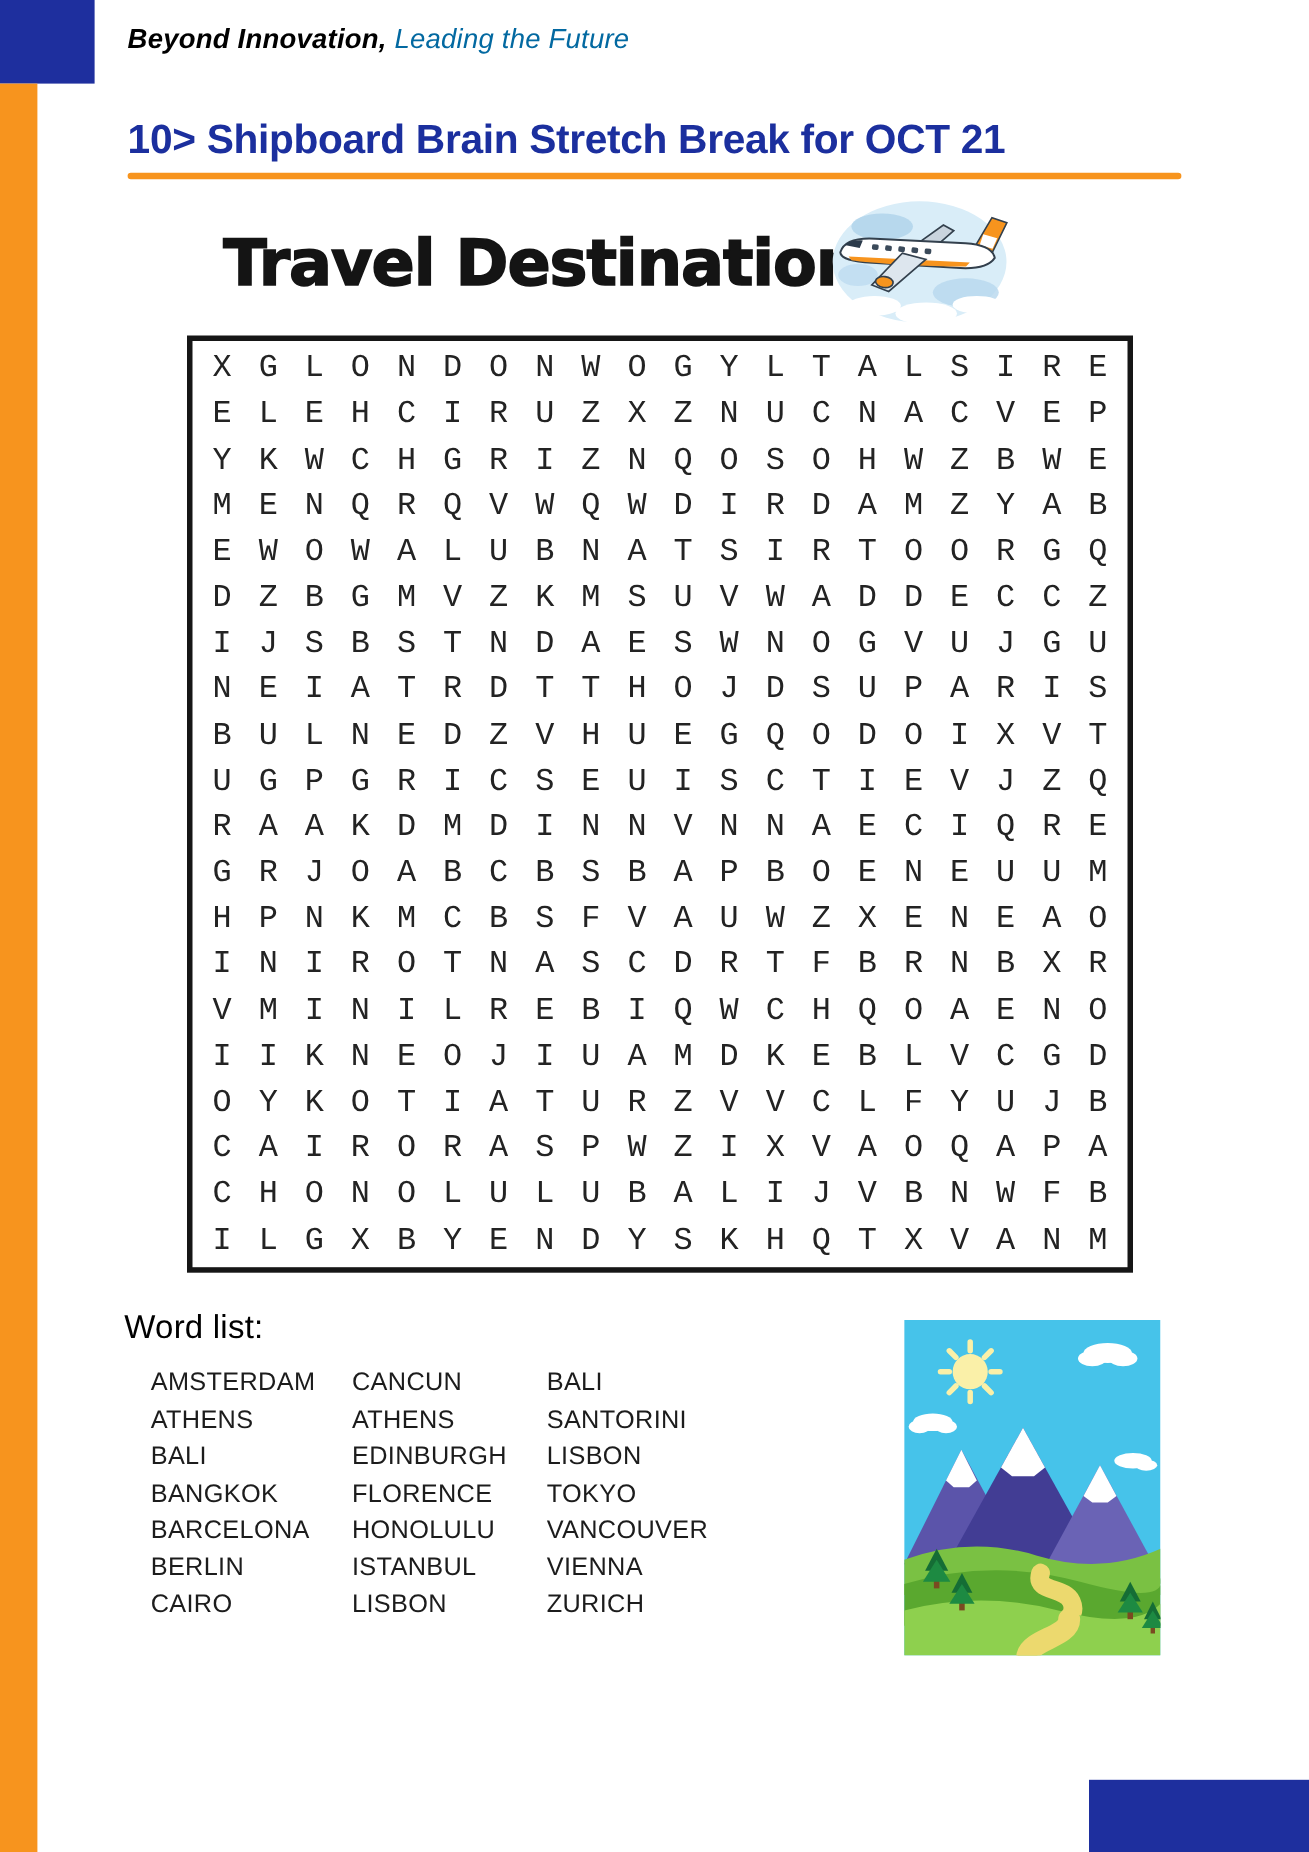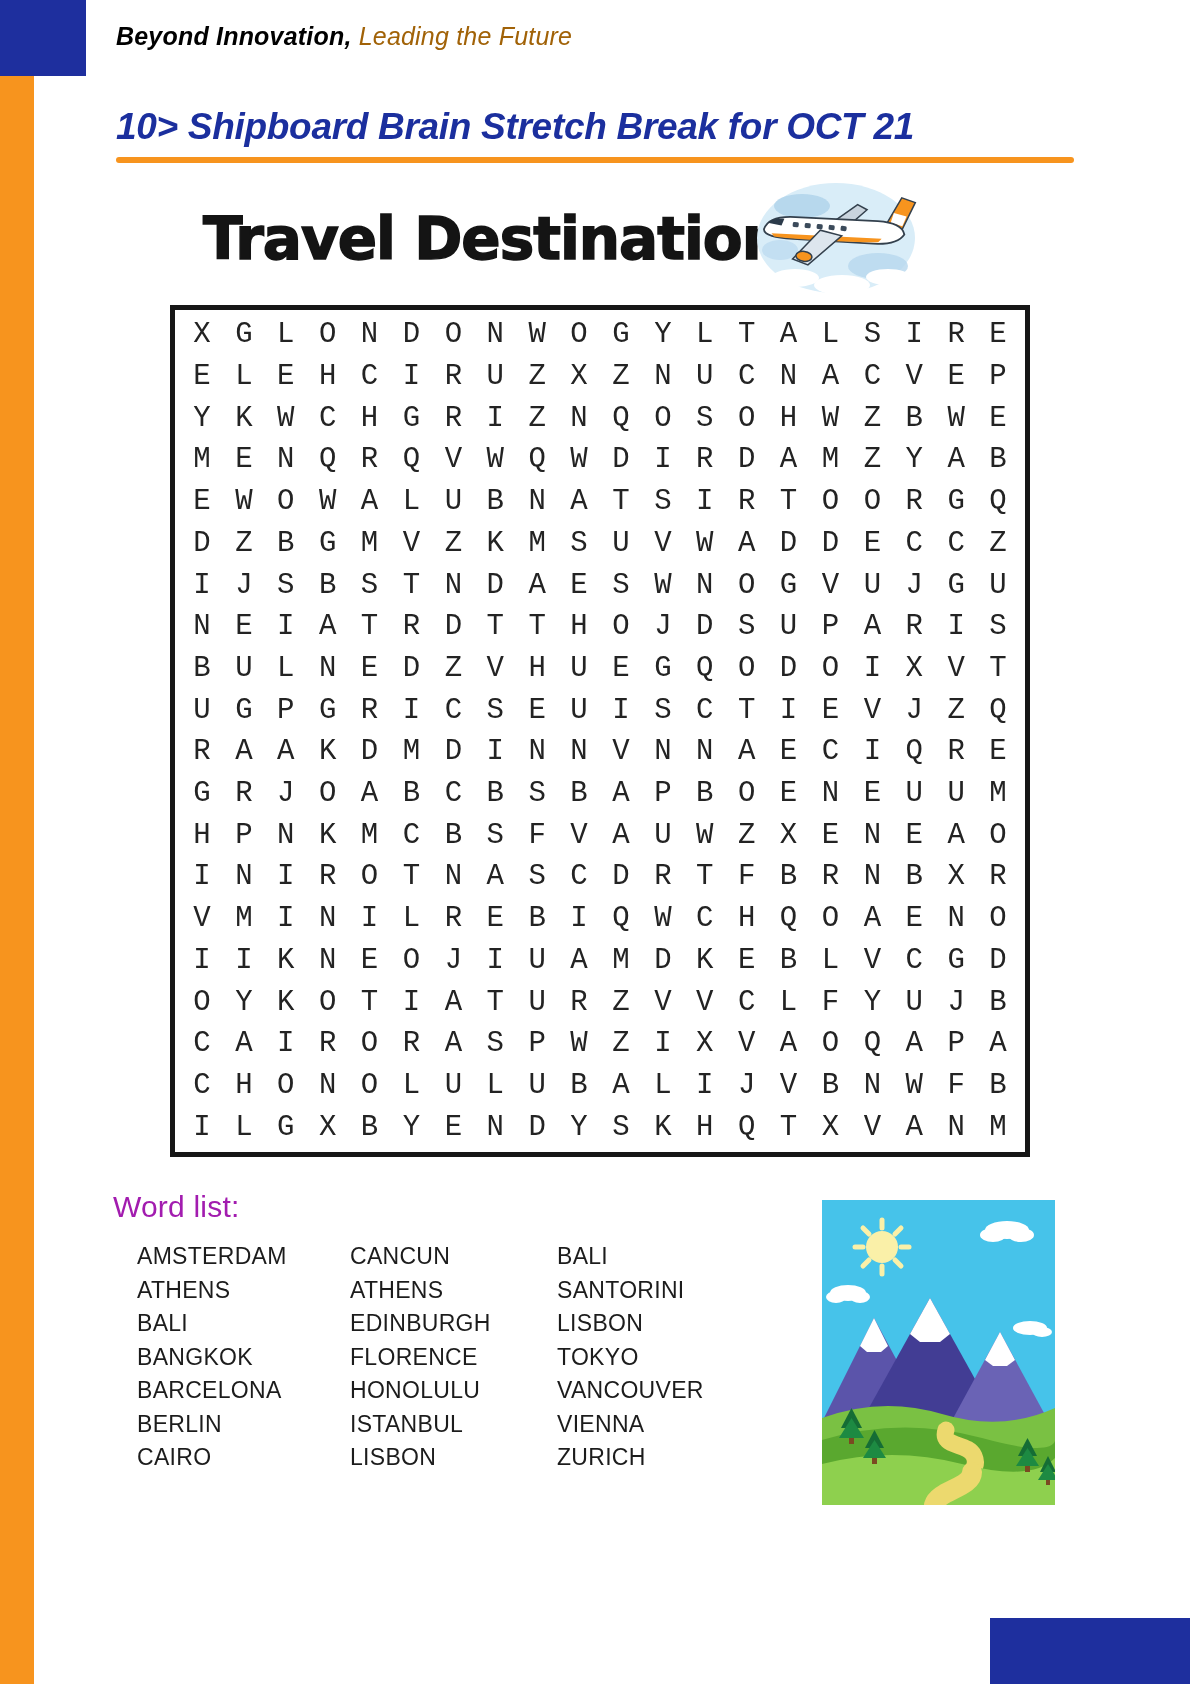--- a/index.html
+++ b/index.html
@@ -8,23 +8,23 @@
     position:relative; width:1190px; height:1684px; margin:0 auto;
     background:#ffffff; overflow:hidden;
     font-family:"Liberation Sans", sans-serif;
   }
   .corner-square { position:absolute; left:0; top:0; width:86px; height:76px; background:#1e2f9e; }
   .side-bar { position:absolute; left:0; top:76px; width:34px; height:1608px; background:#f7941e; }
   .corner-bottom { position:absolute; left:990px; top:1618px; width:200px; height:66px; background:#1e2f9e; }
 
   .tagline { position:absolute; left:116px; top:22px; font-size:25px; font-style:italic; letter-spacing:0.2px; }
   .tagline .p1 { color:#000000; font-weight:700; }
-  .tagline .p2 { color:#a16207; font-weight:400; }
-
-  .section-title { position:absolute; left:116px; top:106px; width:962px;font-style:italic; }
+  .tagline .p2 { color:#0369a1; font-weight:400; }
+
+  .section-title { position:absolute; left:116px; top:106px; width:962px; }
   .section-title h1 { font-size:37px; font-weight:700; color:#1b2f9e; letter-spacing:-0.3px; white-space:nowrap; }
   .title-underline { margin-top:9px; height:6px; width:958px; background:#f7941e; border-radius:3px; }
 
   .puzzle-title {
     position:absolute; left:203px; top:205px; font-size:58px; font-weight:700; color:#141414;
     font-family:"DejaVu Sans", sans-serif; -webkit-text-stroke:1.5px #141414; letter-spacing:-1px;
     white-space:nowrap;
   }
 
   .plane-wrap { position:absolute; left:750px; top:178px; width:170px; height:120px; }
@@ -35,22 +35,22 @@
     position:absolute; left:170px; top:305px; width:860px; height:852px;
     border:5px solid #161616; background:#fff;
     display:grid; grid-template-columns:repeat(20, 1fr); grid-auto-rows:1fr;
     padding:4px 6px;
   }
   .grid-cell {
     display:flex; align-items:center; justify-content:center;
     font-family:"Liberation Mono", monospace; font-size:29px; color:#232323; line-height:1;
   }
 
-  .word-list-label { position:absolute; left:113px; top:1190px; font-size:30px; color:#a21caf; letter-spacing:0.2px; }
-  .word-columns { position:absolute; left:137px; top:1240px; display:flex;gap:30px; }
+  .word-list-label { position:absolute; left:113px; top:1190px; font-size:30px; color:#000000; letter-spacing:0.2px; }
+  .word-columns { position:absolute; left:137px; top:1240px; display:flex; }
   .word-col { display:flex; flex-direction:column; }
   .word-col:nth-child(1) { width:183px; }
   .word-col:nth-child(2) { width:177px; }
   .word-col:nth-child(3) { width:168px; }
   .word-item { font-size:23px; color:#1c1c1c; line-height:33.5px; letter-spacing:0.3px; }
 </style>
 </head>
 <body>
 
 <div class="page">

